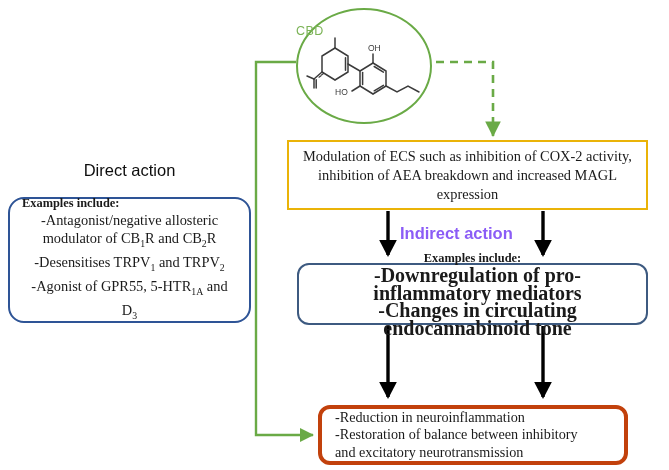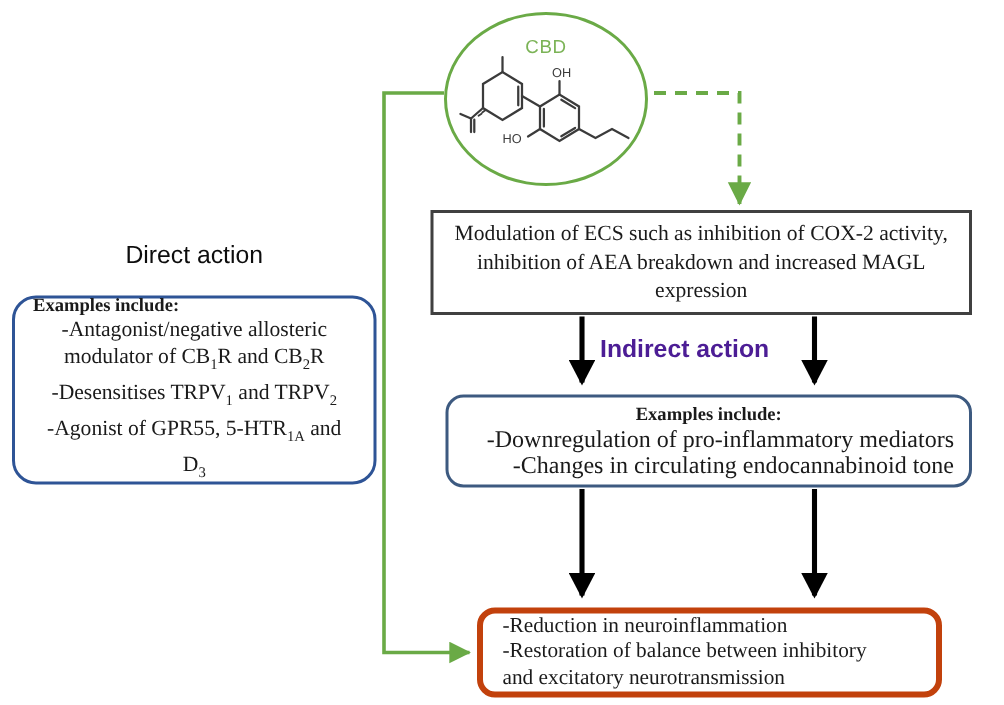--- a/index.html
+++ b/index.html
@@ -41,21 +41,21 @@
     border: 2.6px solid #6aaa46;
     border-radius: 50%;
     box-sizing: border-box;
     background: #ffffff;
   }
   #cbd-label {
     position: absolute;
     left: 0;
     top: 16px;
     width: 136px;
-    text-align: center;
+    text-align: left;
     color: #7bb356;
     font-family: "Liberation Sans", sans-serif;
     font-size: 12.5px;
     letter-spacing: .4px;
   }
   #cbd-molecule {
     position: absolute;
     left: 6px;
     top: 28px;
     width: 124px;
@@ -69,21 +69,21 @@
   }
   .box .box-text {
     font-family: "Liberation Serif", serif;
     color: #1a1a1a;
   }
   #box-ecs {
     left: 287px;
     top: 140px;
     width: 361px;
     height: 70px;
-    border: 2px solid #404040;
+    border: 2px solid #eab308;
     border-radius: 0px;
     display: flex;
     align-items: center;
     justify-content: center;
   }
   #box-ecs .box-text {
     text-align: center;
     font-size: 14.4px;
     line-height: 19px;
     padding: 0 8px;
@@ -101,24 +101,25 @@
     padding: 0 10px;
   }
   #box-examples .hdr {
     text-align: center;
     font-weight: bold;
     font-size: 12.4px;
     line-height: 15px;
     margin-bottom: 1px;
   }
   #box-examples .ln {
-    text-align: right;
-    font-size: 16px;
+    text-align: center;
+    font-size: 20px;
     line-height: 17.5px;
     padding-left: 10px;
+    font-weight: bold;
   }
   #box-outcome {
     left: 318px;
     top: 405px;
     width: 310px;
     height: 60px;
     border: 4px solid #c2410c;
     border-radius: 12px;
     display: flex;
     flex-direction: column;
@@ -165,21 +166,21 @@
     font-size: 16.5px;
     color: #0d0d0d;
   }
   #title-indirect {
     position: absolute;
     left: 400px;
     top: 224px;
     font-family: "Liberation Sans", sans-serif;
     font-weight: bold;
     font-size: 16.5px;
-    color: #4c1d95;
+    color: #8b5cf6;
   }
   sub { font-size: 0.68em; }
 </style>
 </head>
 <body>
 
 <div id="canvas">
 
   <svg id="connectors" viewBox="0 0 669 470" xmlns="http://www.w3.org/2000/svg">
     <defs>

